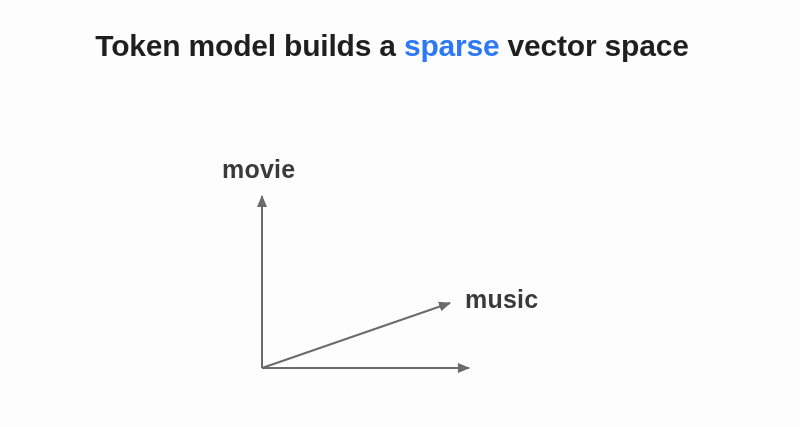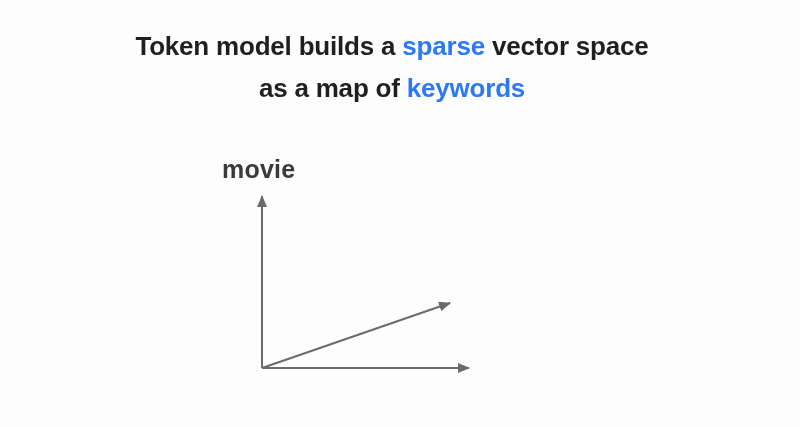--- a/index.html
+++ b/index.html
@@ -17,21 +17,21 @@
     position: relative;
     width: 800px;
     height: 427px;
   }
   .slide-title {
     position: absolute;
     top: 25px;
     left: 0;
     width: 784px;
     text-align: center;
-    font-size: 26px;
+    font-size: 30px;
     line-height: 42px;
     font-weight: 700;
     letter-spacing: -0.2px;
     color: var(--title-text, #1f1f1f);
   }
   .hl {
     color: var(--highlight-blue, #2d78f4);
   }
   .diagram-svg {
     position: absolute;
@@ -63,34 +63,32 @@
 </style>
 </head>
 <body>
 
 <div class="canvas">
 
   <div class="slide-title">
     <div>
       <span>Token model builds a </span><span class="hl">sparse</span><span> vector space</span>
     </div>
-    <div>
-      <span>as a map of </span><span class="hl">keywords</span>
-    </div>
   </div>
 
   <svg class="diagram-svg" viewBox="0 0 800 427" xmlns="http://www.w3.org/2000/svg" aria-hidden="true">
     <defs>
       <marker id="arrow" markerWidth="14" markerHeight="12" refX="11" refY="5" orient="auto" markerUnits="userSpaceOnUse">
         <path class="arrow-head" d="M0,0 L12,5 L0,10 Z"></path>
       </marker>
     </defs>
 
     <line class="axis-line" x1="262" y1="368" x2="262" y2="196" marker-end="url(#arrow)"></line>
 
     <line class="axis-line" x1="262" y1="368" x2="469" y2="368" marker-end="url(#arrow)"></line>
 
     <line class="axis-line" x1="262" y1="368" x2="450" y2="303" marker-end="url(#arrow)"></line>
   </svg>
 
   <div class="axis-label label-movie">movie</div>
+  <div class="axis-label label-music">music</div>
 
 </div>
 
 </body></html>

